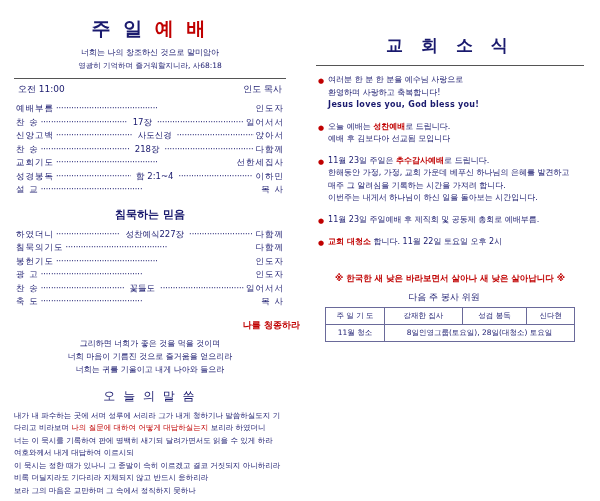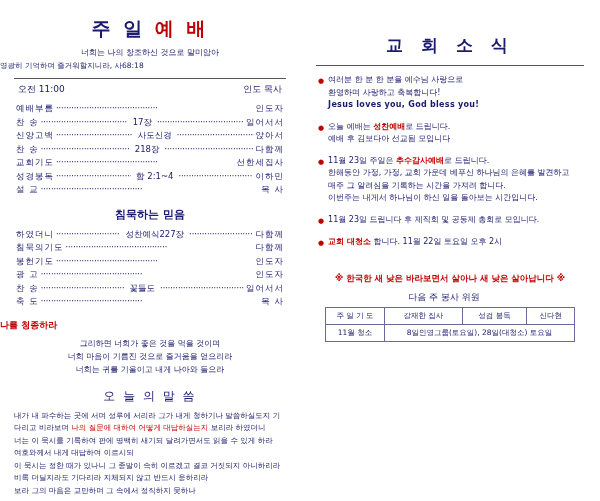--- a/index.html
+++ b/index.html
@@ -46,20 +46,21 @@
   .main-title .red {
     color: #c00000;
   }
   .subtitle {
     text-align: center;
     font-size: 8px;
     color: #1a1a6e;
     margin-top: 5px;
   }
   .subtitle2 {
+    text-align: center;
     font-size: 7.5px;
     color: #1a1a6e;
     margin-top: 3px;
   }
   .rule {
     border: none;
     border-top: 1px solid #555;
     margin: 7px 14px 4px 14px;
   }
   .svc-head {
@@ -104,21 +105,21 @@
     letter-spacing: 1px;
   }
   .section-head {
     text-align: center;
     font-size: 11px;
     font-weight: bold;
     color: #1a1a6e;
     margin: 10px 0 4px 0;
   }
   .center-red {
-    text-align: left;
+    text-align: right;
     font-size: 9px;
     color: #c00000;
     margin: 10px 0 5px 0;
     font-weight: bold;
   }
   .verse-block {
     text-align: center;
     font-size: 8px;
     line-height: 13px;
     color: #1a1a6e;
@@ -377,21 +378,21 @@
           <div class="news-body">
             <span class="news-sub">11월 23일 주일은 <span class="red b">추수감사예배</span>로 드립니다.</span>
             <span class="news-sub">한해동안 가정, 가정, 교회 가운데 베푸신 하나님의 은혜를 발견하고</span>
             <span class="news-sub">매주 그 알려심을 기록하는 시간을 가져려 합니다.</span>
             <span class="news-sub">이번주는 내게서 하나님이 하신 일을 돌아보는 시간입니다.</span>
           </div>
         </div>
         <div class="news-item">
           <span class="news-bullet">●</span>
           <div class="news-body">
-            <span class="news-sub">11월 23일 드립니다 후 제직회 및 공동제 총회로 모입니다.</span>
+            <span class="news-sub">11월 23일 주일예배 후 제직회 및 공동제 총회로 예배부름.</span>
           </div>
         </div>
         <div class="news-item">
           <span class="news-bullet">●</span>
           <div class="news-body">
             <span class="news-sub"><span class="red b">교회 대청소</span> 합니다. 11월 22일 토요일 오후 2시</span>
           </div>
         </div>
       </div>
 

